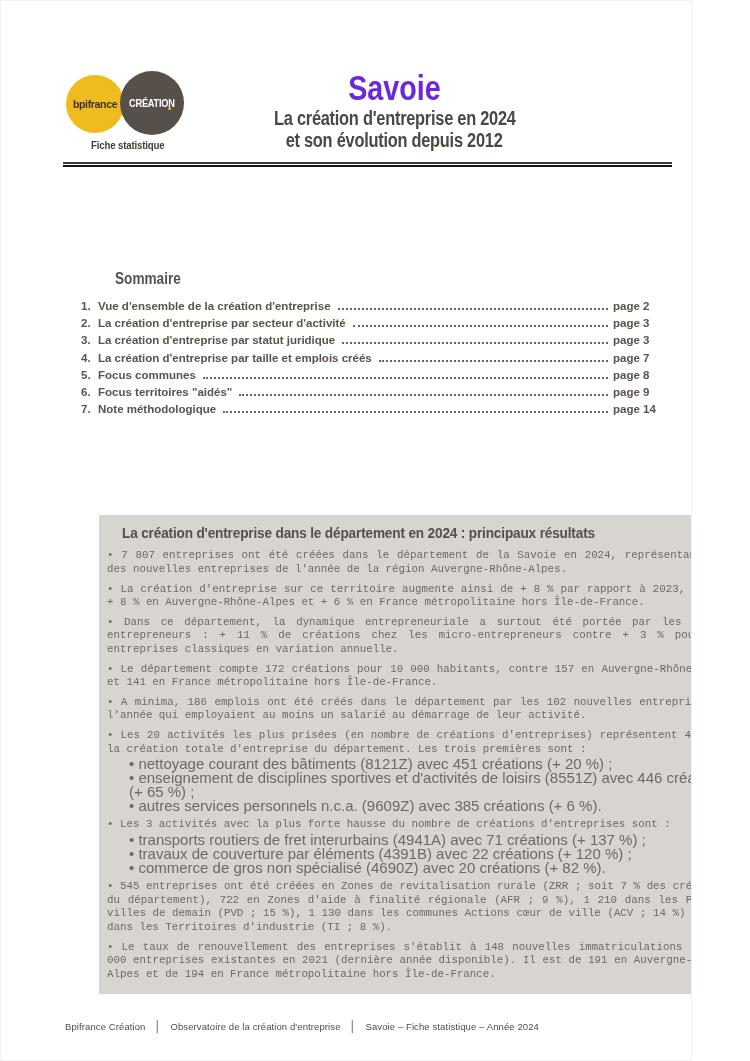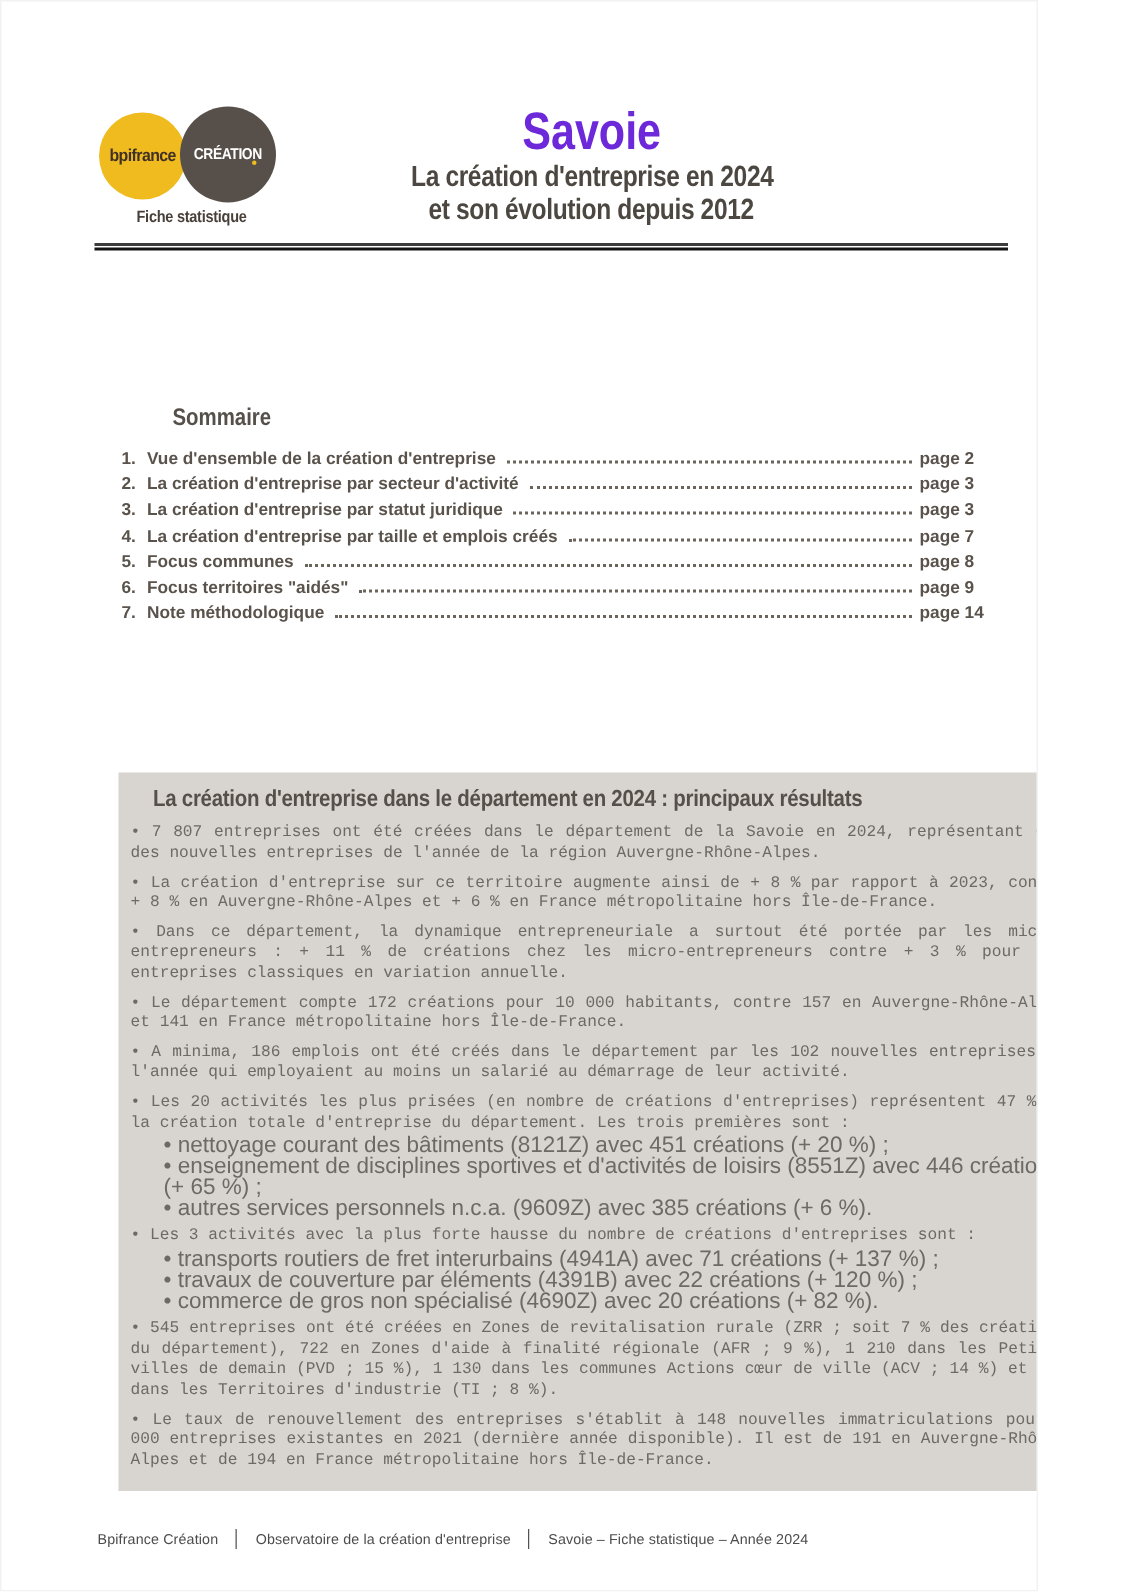--- a/index.html
+++ b/index.html
@@ -74,21 +74,21 @@
   }
   .toc-num{flex:0 0 17px;}
   .toc-label{white-space:nowrap;}
   .toc-dots{
     flex:1;border-bottom:2px dotted #6b645d;
     margin:0 5px 3px 7px;min-width:20px;
   }
   .toc-page{flex:0 0 48px;text-align:left;}
   
   .results-box{
-    margin:97px 0 0 78px;width:643px;
+    margin:97px 0 0 98px;width:643px;
     background:#d8d4cf;
     box-sizing:border-box;
     padding:7px 11px 13px 8px;
   }
   .results-title{
     margin:2px 0 7px 15px;font-size:15.5px;font-weight:bold;color:#55504a;
   }
   .results-title span{display:inline-block;transform:scaleX(0.88);transform-origin:left center;letter-spacing:-0.2px;}
   .bullet{
     margin:6px 0 0 0;

